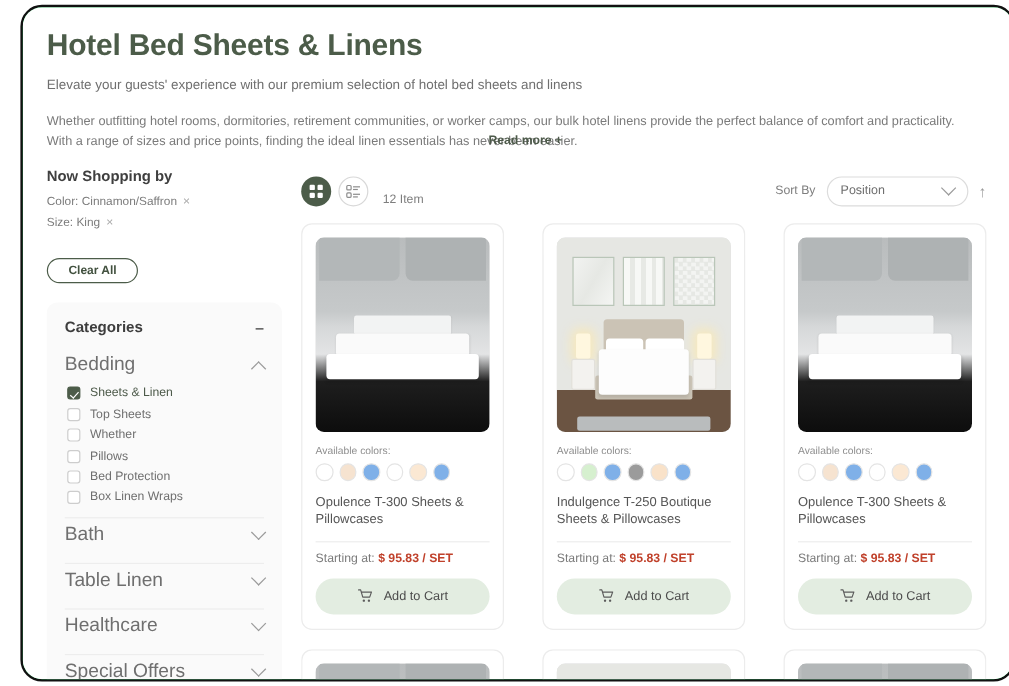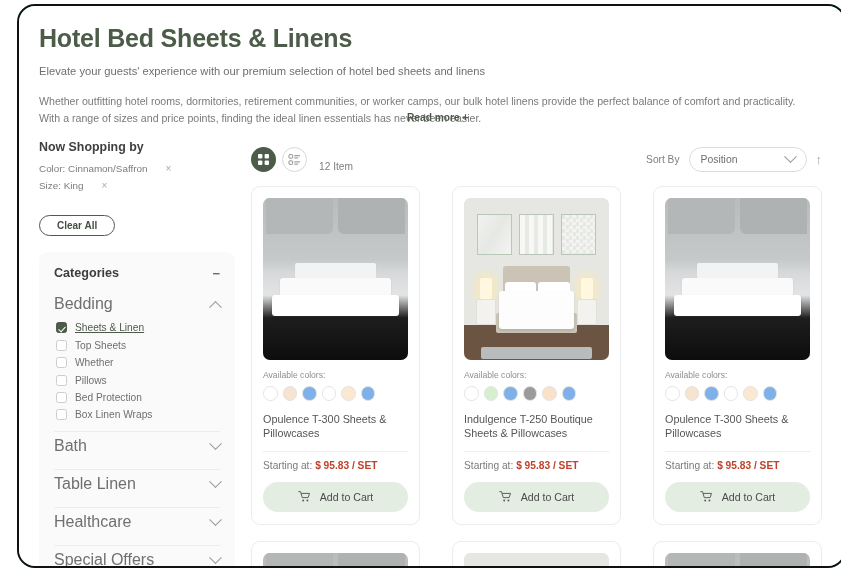--- a/index.html
+++ b/index.html
@@ -74,21 +74,21 @@
     font-weight: bold;
     color: #3f3f3f;
     margin-bottom: 9px;
   }
   .ns-chip {
     font-size: 9.9px;
     color: #7b7b7b;
     margin-bottom: 6px;
     display: flex;
     align-items: center;
-    gap: 18px;
+    gap: 5px;
   }
   .ns-x { color: #a9a9a9; font-size: 10px; cursor: pointer; }
   .clear-all {
     display: inline-block;
     margin-top: 18px;
     padding: 4px 17px;
     border: 1px solid #4c5c49;
     border-radius: 20px;
     font-size: 10px;
     font-weight: bold;
@@ -153,21 +153,21 @@
   }
   .cb.on::after {
     content: "";
     position: absolute;
     left: 3.2px; top: 1.2px;
     width: 3.2px; height: 6px;
     border-right: 1.6px solid #fff;
     border-bottom: 1.6px solid #fff;
     transform: rotate(42deg);
   }
-  .opt.sel span { color: #4d5a4a; text-decoration: underline; }
+  .opt.sel span { color: #4d5a4a; }
   .divline { height: 1px; background: #ededed; margin: 8px 0 2px 0; }
   .panel2 {
     margin-top: 12px;
     background: #fafafa;
     border-radius: 9px;
     padding: 14px 15px 12px 15px;
     height: 40px;
     overflow: hidden;
   }
 

